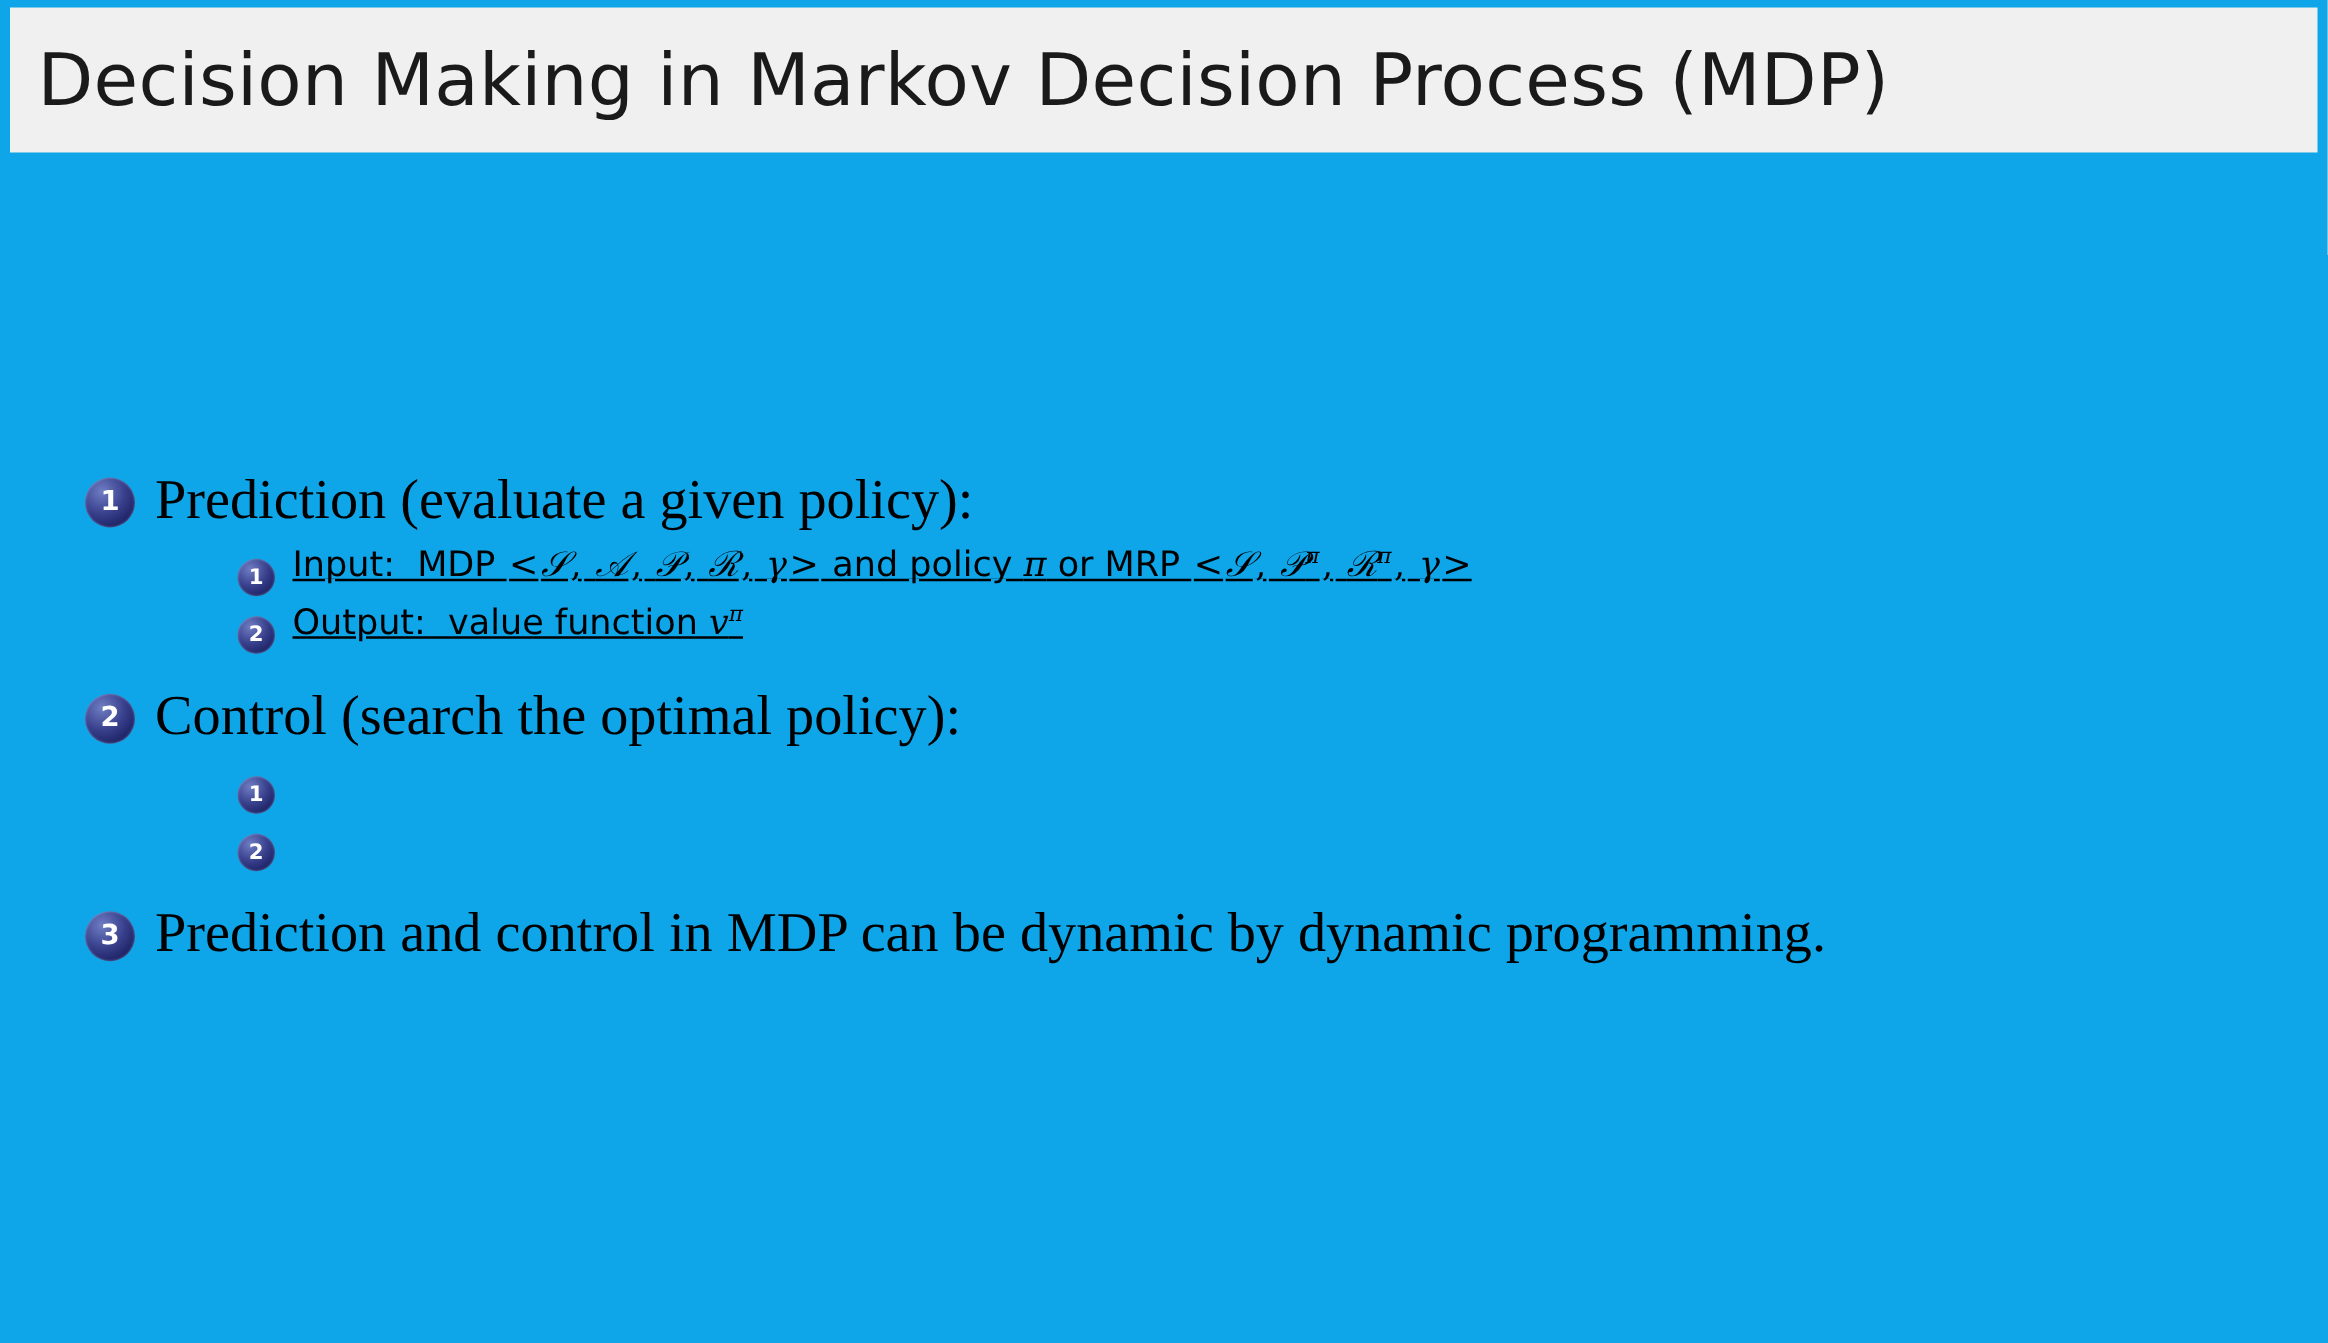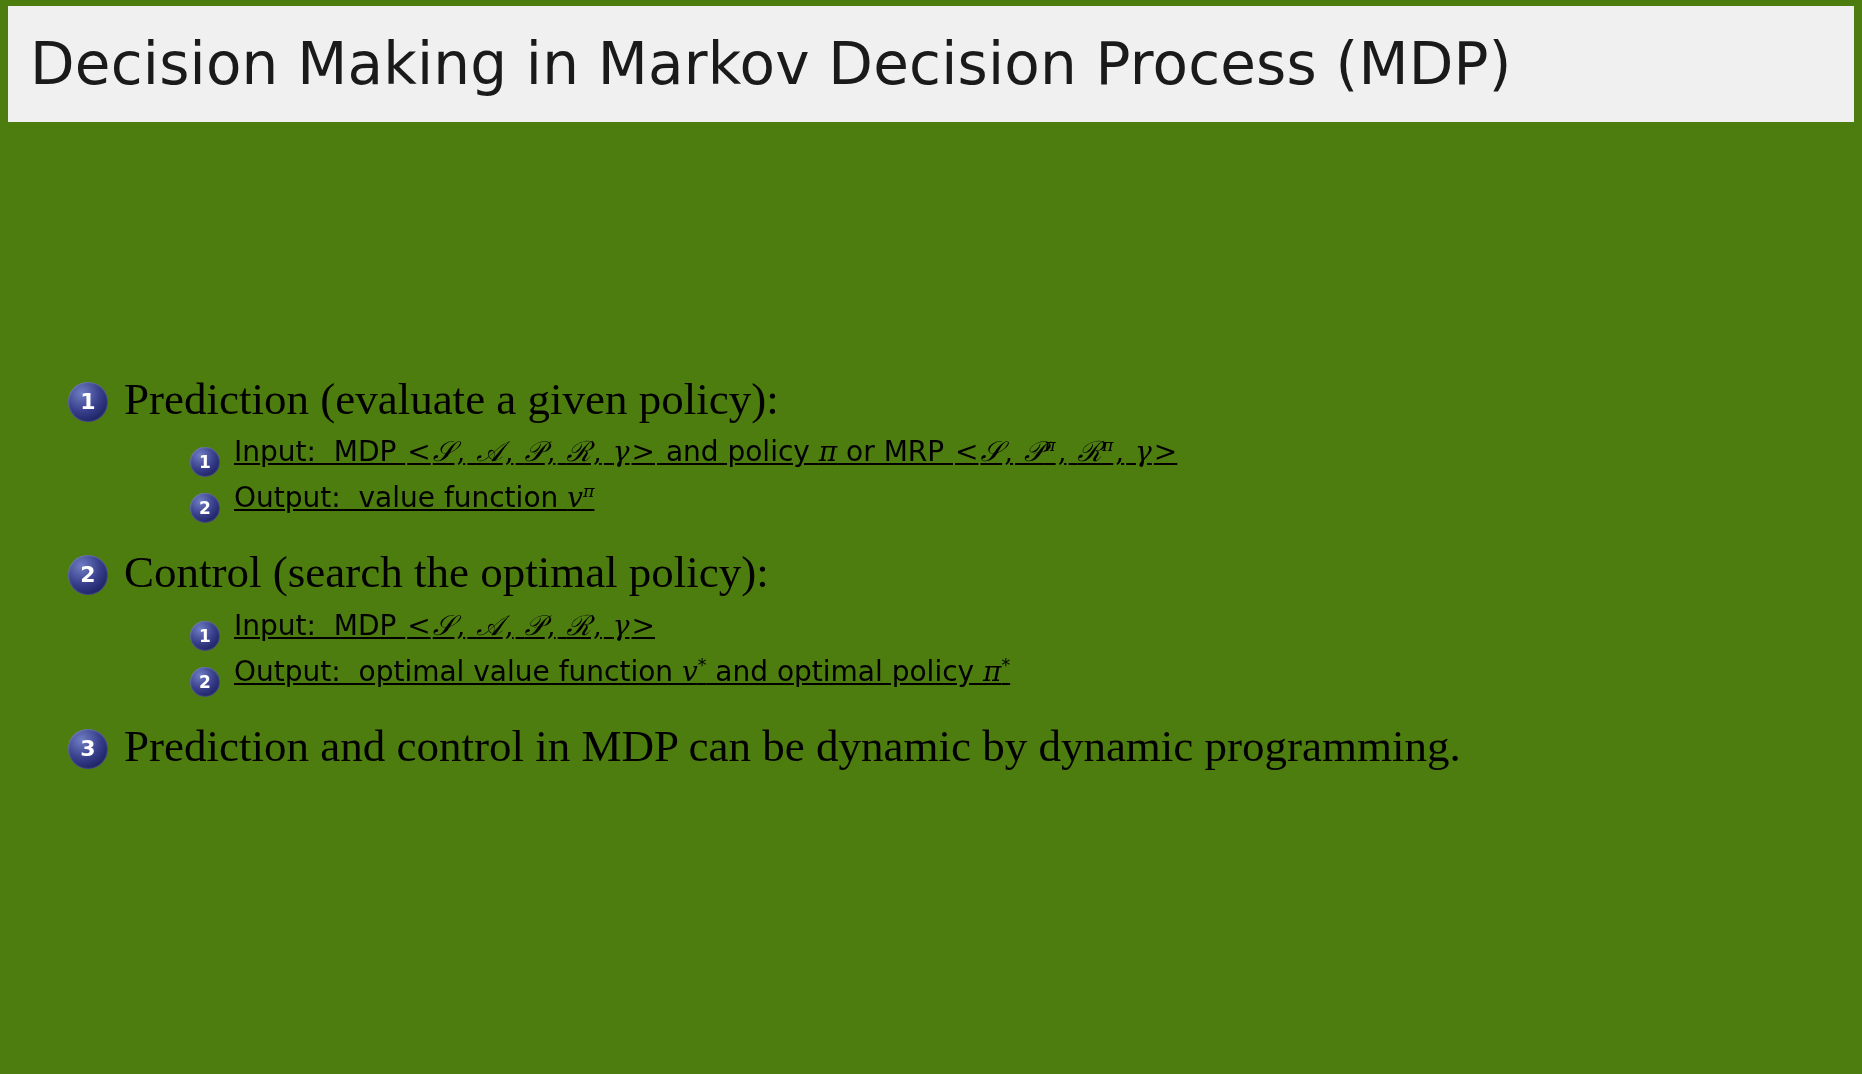--- a/index.html
+++ b/index.html
@@ -12,21 +12,21 @@
     height: 1074px;
     font-family: "DejaVu Sans", sans-serif;
     color: #000000;
     overflow: hidden;
   }
 
   .slide {
     position: relative;
     width: 1862px;
     height: 1074px;
-    background: #4d7c0f;
+    background: #0ea5e9;
   }
 
   
   .title-bar {
     position: absolute;
     left: 8px;
     top: 6px;
     width: 1846px;
     height: 116px;
     background: #f0f0f0;
@@ -160,27 +160,25 @@
         <span class="badge l1">2</span>
       </span>
       <span class="lvl1-text">Control (search the optimal policy):</span>
     </div>
 
     <div class="lvl2-list">
       <div class="lvl2-item">
         <span class="lvl2-bullet">
           <span class="badge l2">1</span>
         </span>
-        <span class="lvl2-text">Input:&nbsp; MDP <span class="op">&lt;</span><span class="cal">𝒮</span><span class="op">,</span>&nbsp;<span class="cal">𝒜</span><span class="op">,</span>&nbsp;<span class="cal">𝒫</span><span class="op">,</span>&nbsp;<span class="cal">ℛ</span><span class="op">,</span>&nbsp;<span class="mi">γ</span><span class="op">&gt;</span></span>
       </div>
       <div class="lvl2-item">
         <span class="lvl2-bullet">
           <span class="badge l2">2</span>
         </span>
-        <span class="lvl2-text">Output:&nbsp; optimal value function <span class="mi">v</span><sup class="sup">*</sup> and optimal policy <span class="mi">π</span><sup class="sup">*</sup></span>
       </div>
     </div>
 
     <div class="block-gap"></div>
 
     <div class="lvl1-item">
       <span class="lvl1-bullet">
         <span class="badge l1">3</span>
       </span>
       <span class="lvl1-text">Prediction and control in MDP can be dynamic by dynamic programming.</span>

